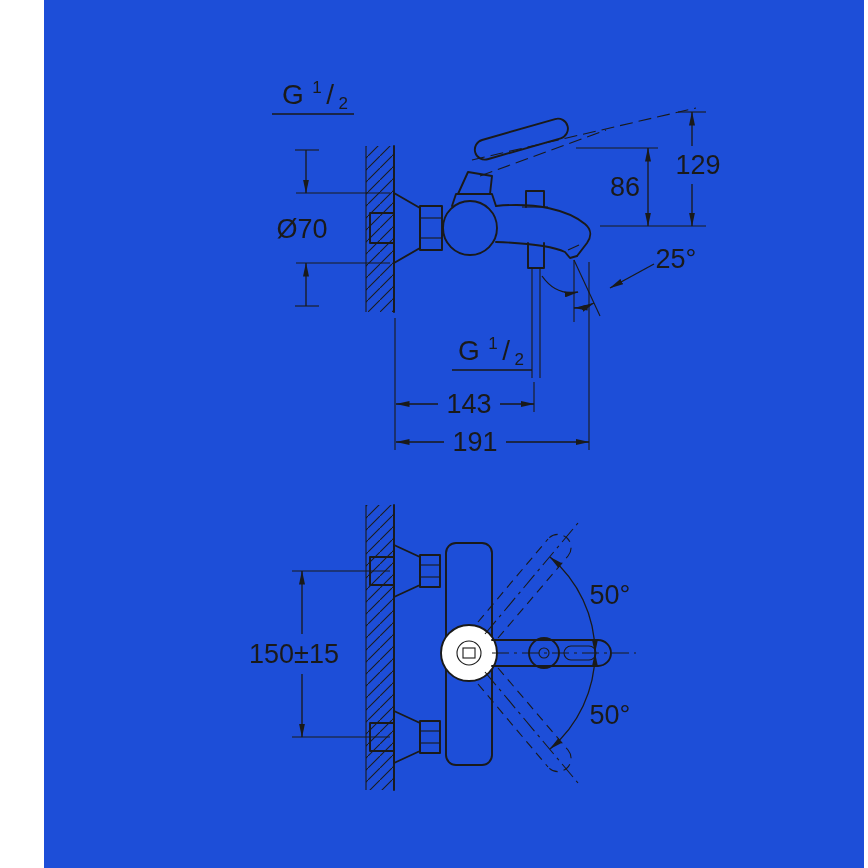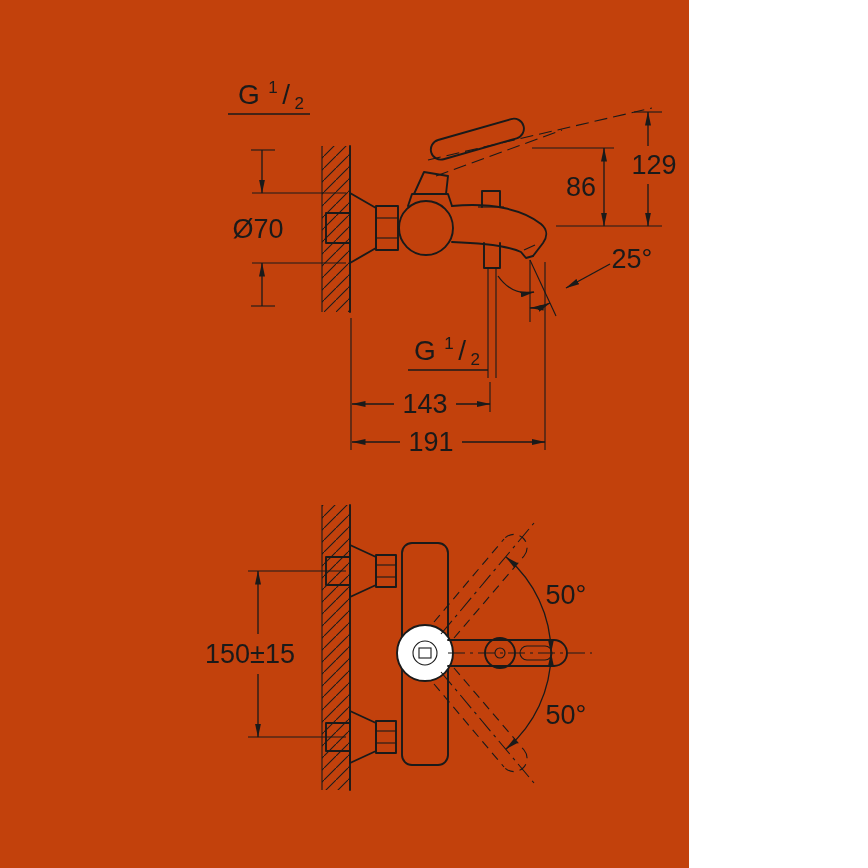--- a/index.html
+++ b/index.html
@@ -1,18 +1,19 @@
 <!DOCTYPE html>
 <html><head>
 <meta charset="utf-8">
 <style>
   html,body{margin:0;padding:0;background:#ffffff;}
   .canvas{
-    width:689px;height:868px;background:#c2410c;position:relative;overflow:hidden;
+    width:820px;height:868px;background:#1d4ed8;position:relative;overflow:hidden;
     font-family:"Liberation Sans", sans-serif;
+    margin-left:44px;
   }
   svg{display:block;}
   svg text{
     font-family:"Liberation Sans", sans-serif;
     fill:#1a1a1a;
   }
   .dim-text{font-size:27px;text-anchor:middle;}
   .thread-main{font-size:28px;}
   .thread-frac{font-size:17px;}
   .ol{fill:none;stroke:#1a1a1a;stroke-width:1.9;stroke-linejoin:round;stroke-linecap:round;}

